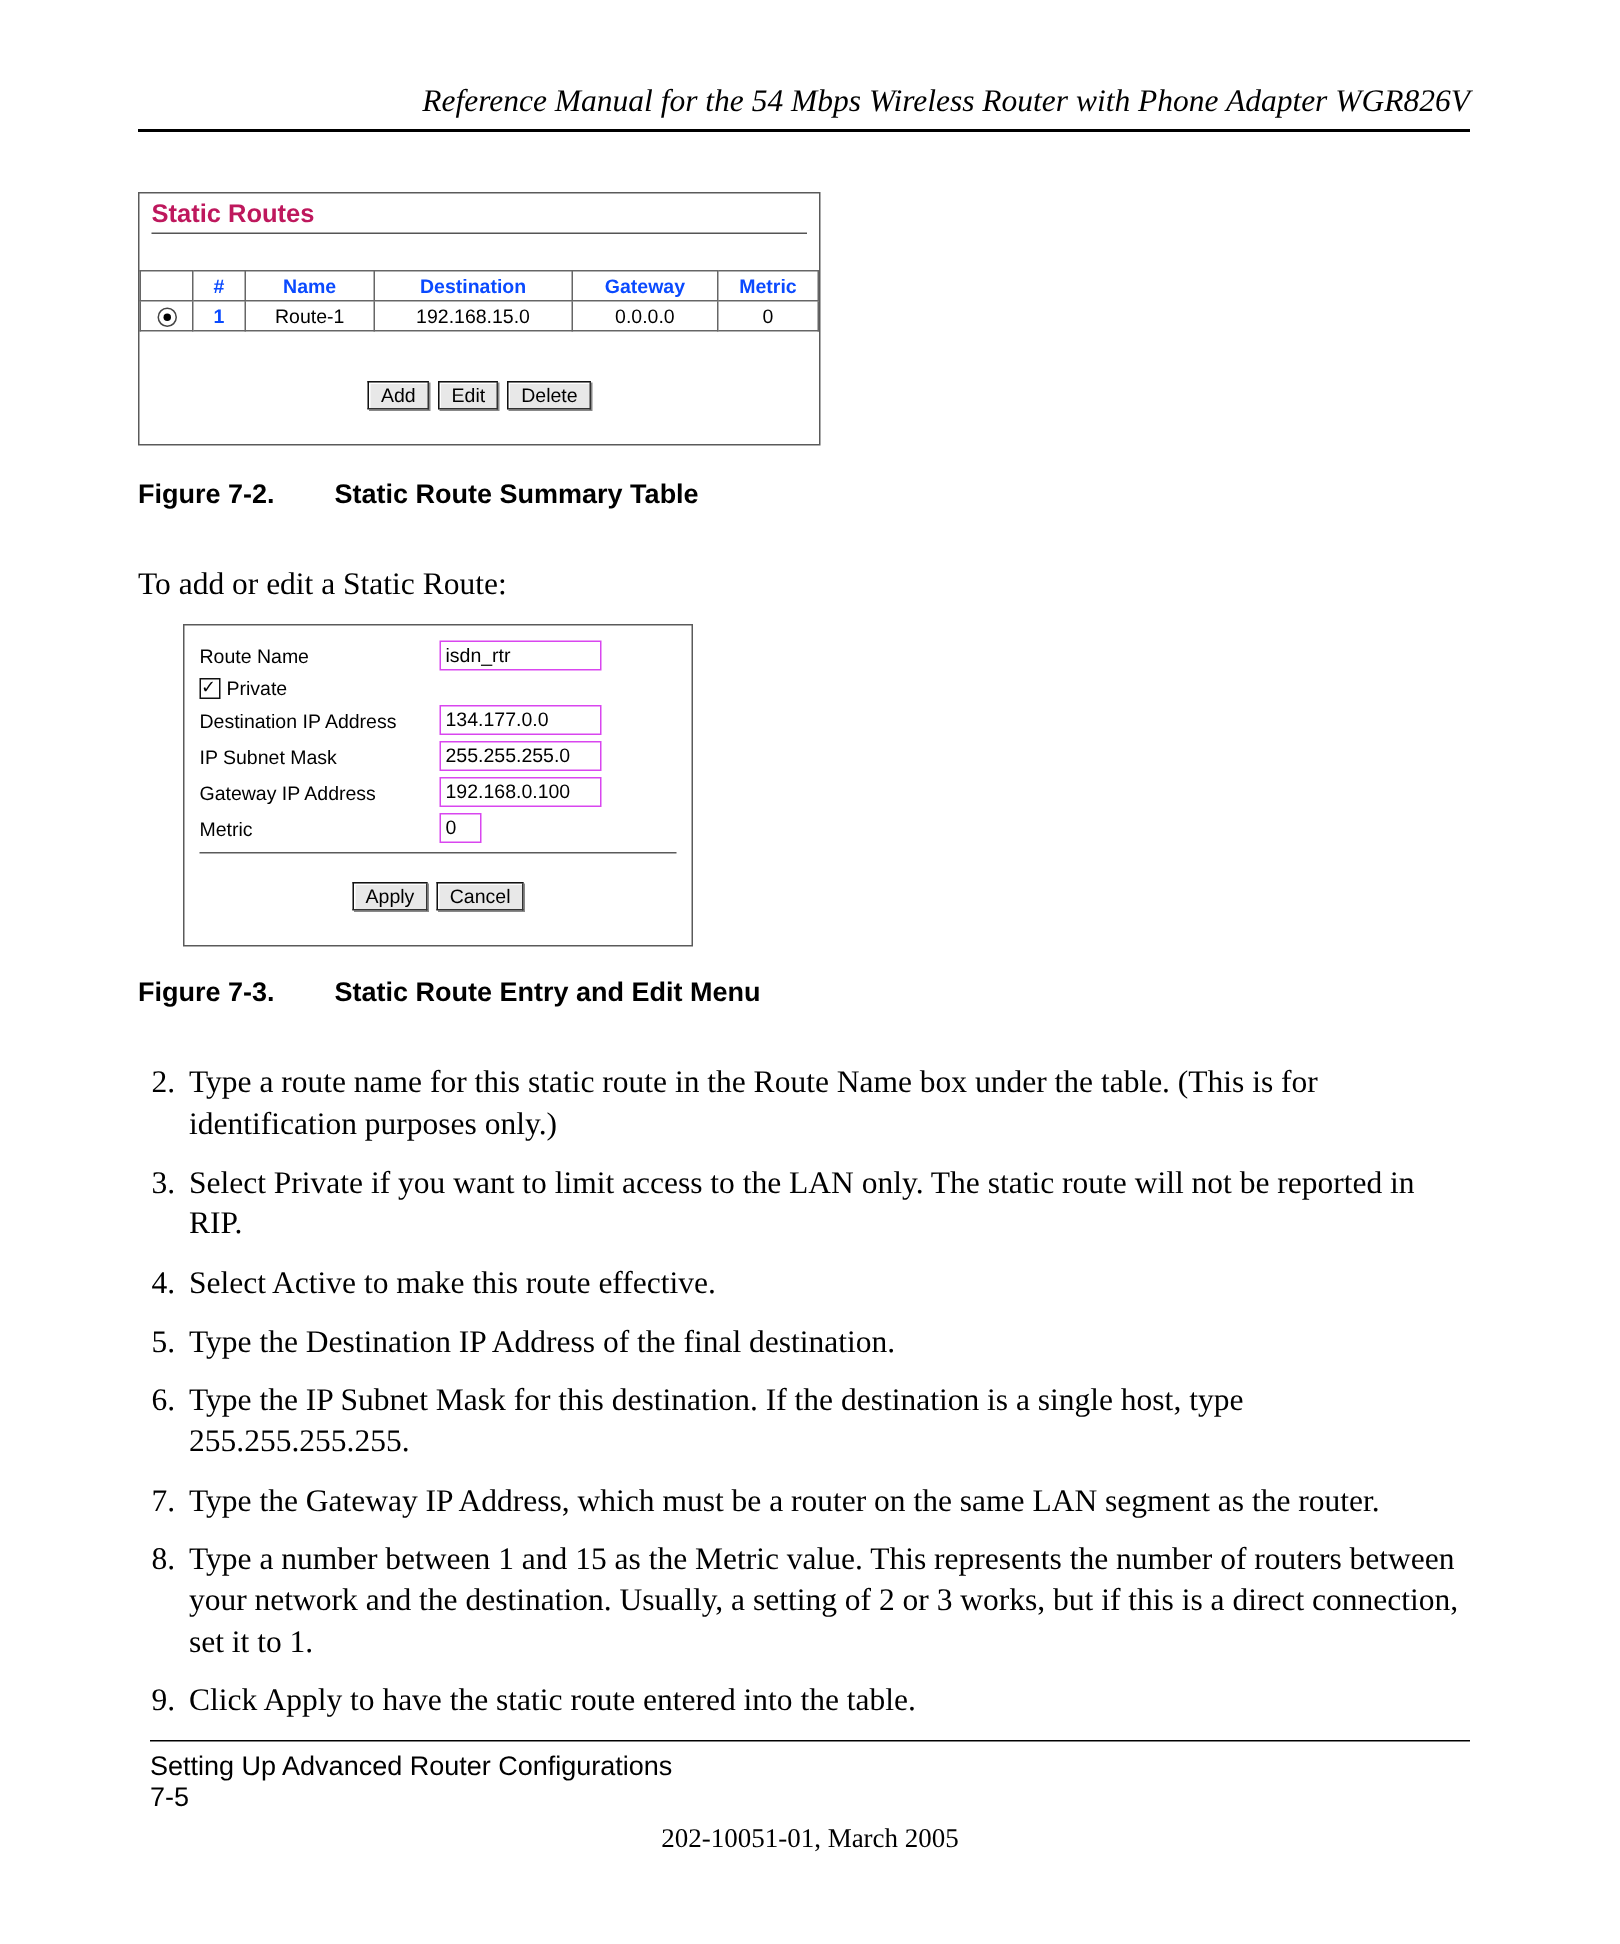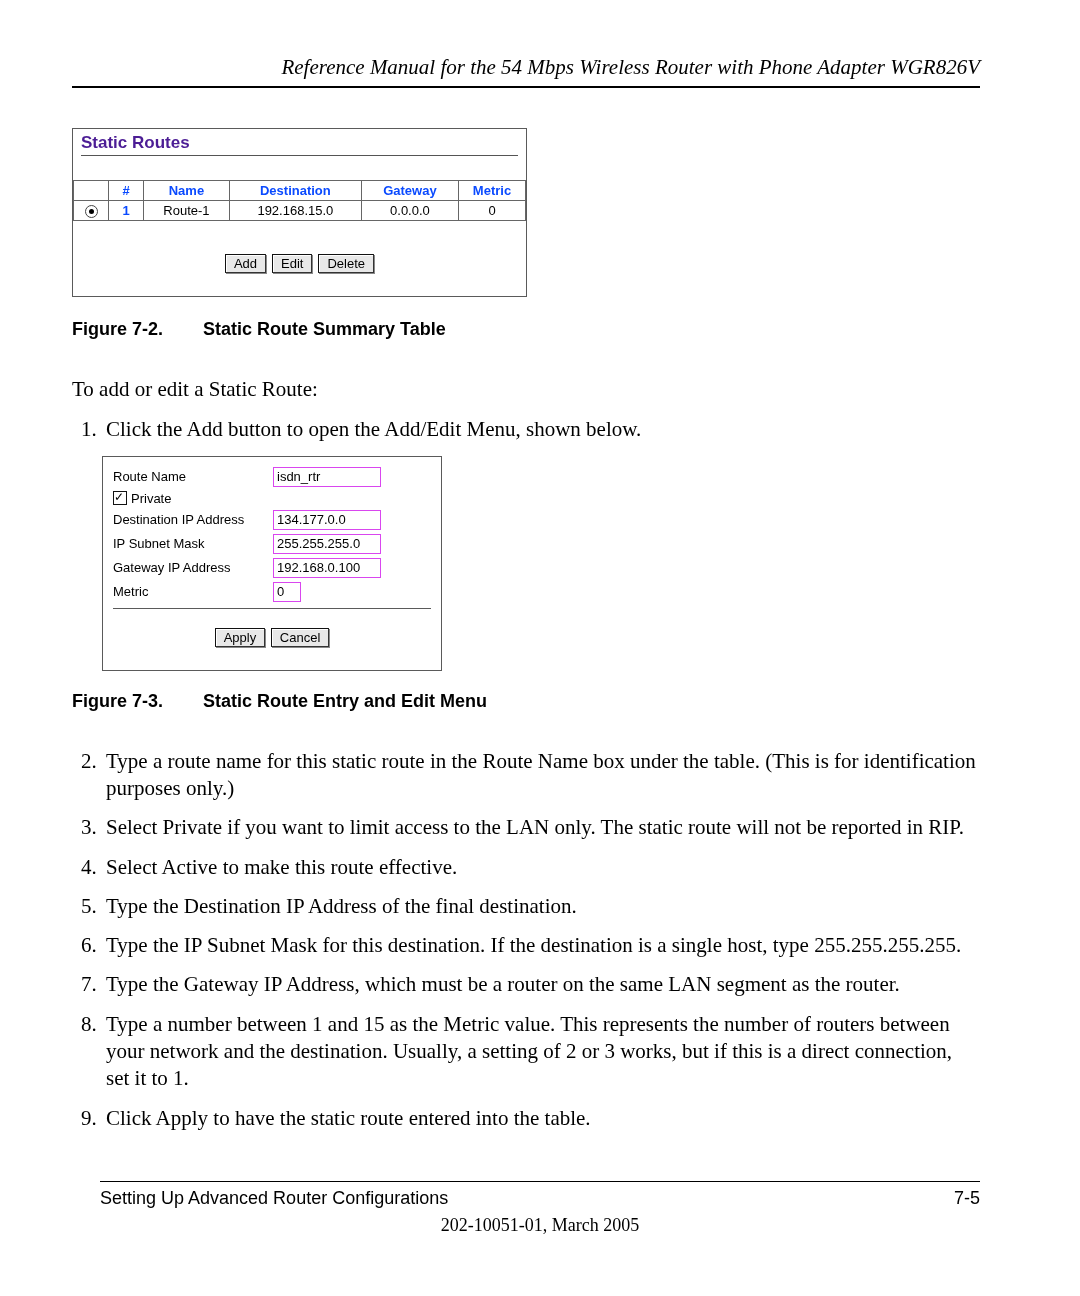--- a/index.html
+++ b/index.html
@@ -7,21 +7,21 @@
     padding: 0;
     background: #fff;
     font-family: "Times New Roman", Times, serif;
     color: #000;
   }
   .page {
     width: 1080px;
     height: 1296px;
     position: relative;
     box-sizing: border-box;
-    padding: 55px 100px 40px 72px;
+    padding: 55px 100px 40px 92px;
   }
   .running-head {
     font-style: italic;
     font-size: 21px;
     text-align: right;
     margin-bottom: 6px;
   }
   .hr-thick {
     border: none;
     border-top: 2px solid #000;
@@ -29,21 +29,21 @@
   }
   
   .panel1 {
     width: 455px;
     border: 1px solid #5a5a5a;
     background: #fff;
     margin-bottom: 22px;
     box-sizing: border-box;
   }
   .panel1-title {
-    color: #4c1d95;
+    color: #be185d;
     font-family: Arial, Helvetica, sans-serif;
     font-weight: bold;
     font-size: 17px;
     padding: 4px 8px 2px 8px;
   }
   .panel1-thinrule {
     height: 1px;
     background: #555;
     margin: 0 8px 24px 8px;
   }
@@ -173,20 +173,21 @@
     position:absolute;
     left:100px; right:100px; bottom:60px;
   }
   .footer-hr{
     border:none;border-top:1.5px solid #000;margin:0 0 6px 0;
   }
   .footer-row{
     display:flex;justify-content:space-between;
     font-family: Arial, Helvetica, sans-serif;
     font-size: 18px;
+    flex-direction: column;
   }
   .footer-date{
     text-align:center;
     font-size:18px;
     margin-top:6px;
   }
 </style>
 </head>
 <body>
 
@@ -224,23 +225,20 @@
       <span class="oldbtn">Delete</span>
     </div>
   </div>
 
   <div class="fig-caption">
     <span>Figure 7-2.</span><span class="cap-gap"></span><span>Static Route Summary Table</span>
   </div>
 
   <p class="bodytext">To add or edit a Static Route:</p>
 
-  <ol class="steps" start="1">
-    <li>Click the Add button to open the Add/Edit Menu, shown below.</li>
-  </ol>
 
   <div class="panel2">
     <div class="row">
       <span class="lbl">Route Name</span>
       <span class="txtinput">isdn_rtr</span>
     </div>
     <div class="row">
       <span class="chk"></span>
       <span>Private</span>
     </div>

